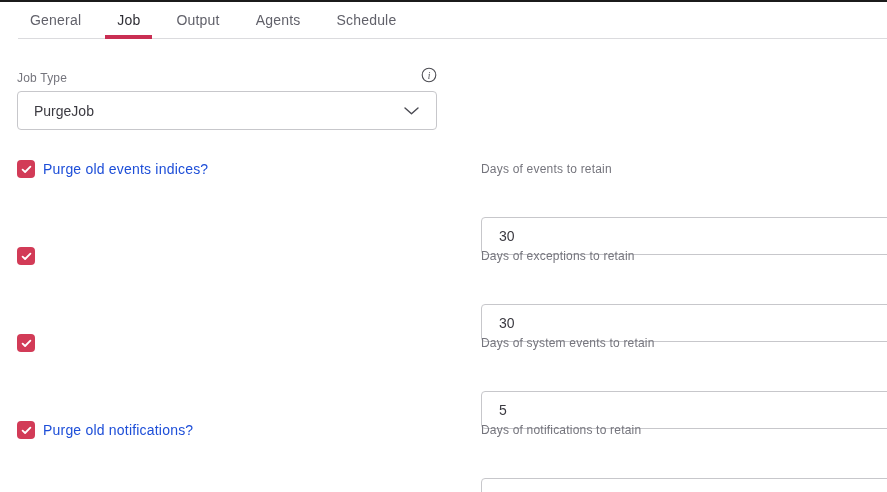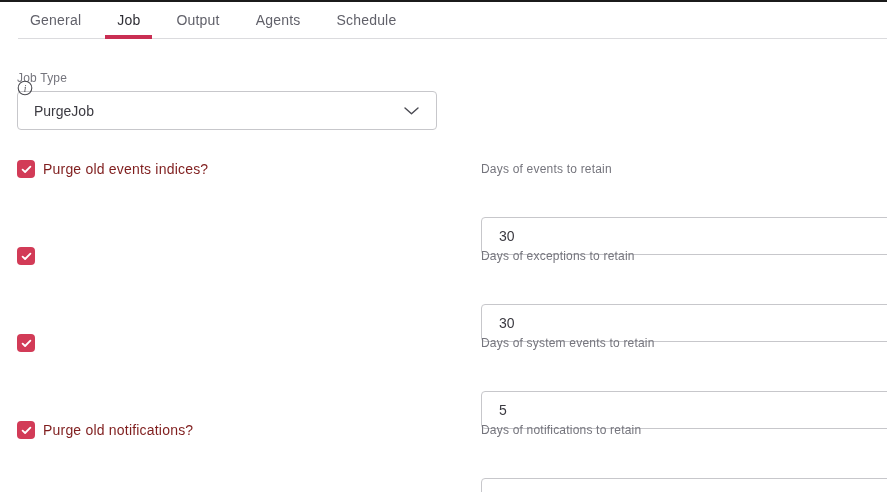--- a/index.html
+++ b/index.html
@@ -41,21 +41,21 @@
   
   .content { padding-left:17px; }
   .small-label {
     font-size:12px; line-height:13px;
     color:#75757d; letter-spacing:.2px;
     white-space:nowrap;
   }
   .jobtype-head {
     margin-top:33px;
     width:420px; height:13px;
-    display:flex; justify-content:space-between; align-items:flex-start;flex-direction:column;
+    display:flex; justify-content:space-between; align-items:flex-start;
   }
   .info-btn {
     width:16px; height:16px;
     margin-top:-5px;
     cursor:pointer;
     background:none; border:none; line-height:0;
   }
   .dropdown {
     margin-top:6px;
     width:420px; height:39px;
@@ -72,21 +72,21 @@
   .rows { margin-top:30px; }
   .row { position:relative; height:87px; }
   .row-left { display:flex; align-items:center; height:18px; }
   .checkbox {
     width:18px; height:18px; flex:none;
     border-radius:4px;
     background:var(--checkbox-fill, #d23b57);
     display:flex; align-items:center; justify-content:center;
     cursor:pointer;
   }
-  .row-label { margin-left:8px; font-size:14px; color:#7f1d1d; letter-spacing:.2px; }
+  .row-label { margin-left:8px; font-size:14px; color:#1d4ed8; letter-spacing:.2px; }
   .row-right { position:absolute; left:464px; top:3px; width:420px; }
   .row-right .small-label { display:block; margin-bottom:5px; }
   .text-input {
     width:100%; height:38px;
     box-sizing:border-box;
     border:1px solid #c7c7cb;
     border-radius:4px;
     padding:0 17px;
     font-size:14px;
     color:#3b3a41;

